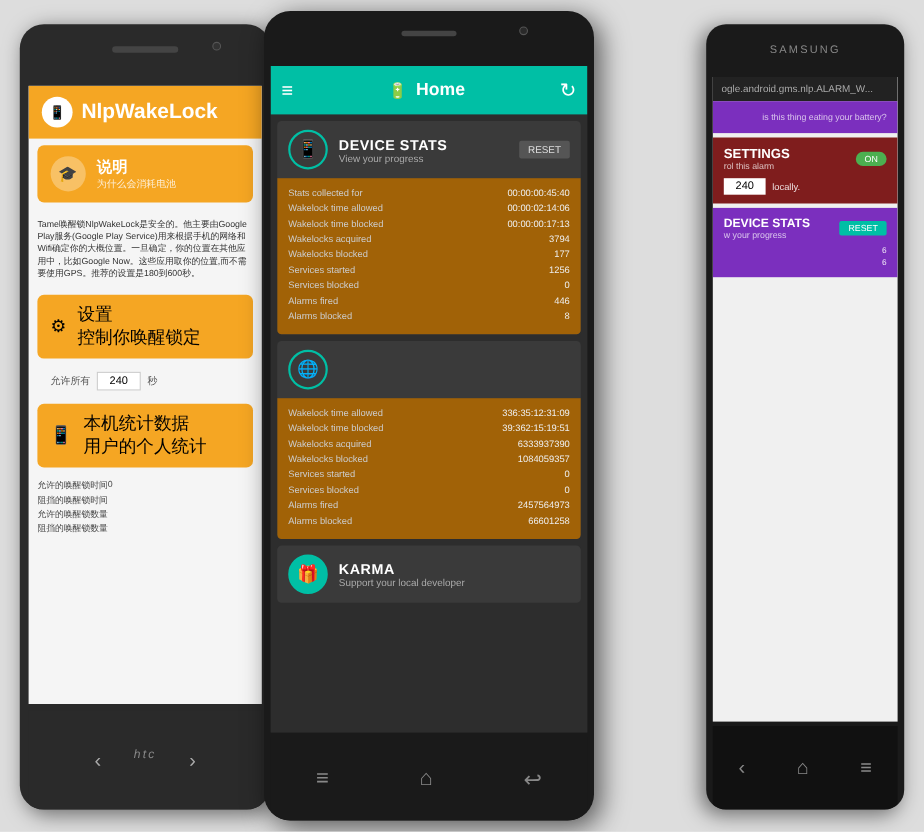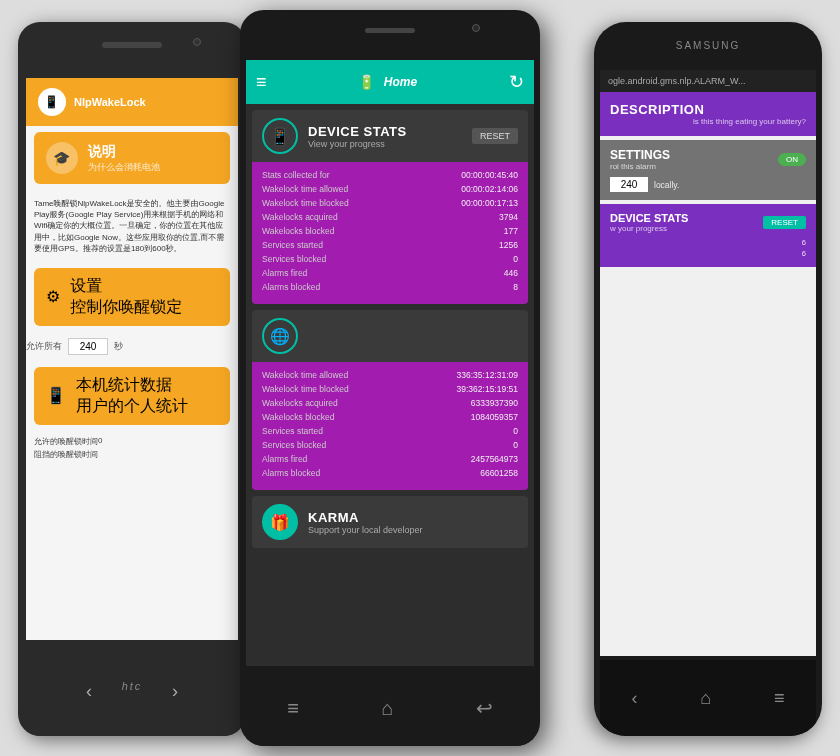--- a/index.html
+++ b/index.html
@@ -55,21 +55,21 @@
     }
     .phone-left .header-bar .icon-circle {
       width: 28px; height: 28px;
       background: white;
       border-radius: 50%;
       display: flex; align-items: center; justify-content: center;
       font-size: 12px; color: #f5a623;
     }
     .phone-left .header-bar .title {
       color: white;
-      font-size: 11px;
+      font-size: 19px;
       font-weight: bold;
       text-align: right;
     }
     .phone-left .menu-item {
       background: #f5a623;
       margin: 6px 8px;
       border-radius: 6px;
       padding: 10px 12px;
       display: flex;
       align-items: center;
@@ -100,21 +100,21 @@
     .phone-left .settings-item {
       background: #f5a623;
       margin: 6px 8px;
       border-radius: 6px;
       padding: 8px 12px;
       display: flex;
       align-items: center;
       gap: 10px;
     }
     .phone-left .allow-row {
-      padding: 6px 0;
+      padding: 6px 20px;
       font-size: 9px;
       color: #555;
       display: flex;
       align-items: center;
       gap: 6px;
     }
     .phone-left .allow-input {
       border: 1px solid #ccc;
       padding: 2px 6px;
       font-size: 10px;
@@ -239,23 +239,22 @@
       display: flex;
       align-items: center;
       gap: 8px;
     }
     .phone-center .app-header .battery-icon {
       color: white;
       font-size: 14px;
     }
     .phone-center .app-header .title-text {
       color: white;
-      font-size: 12px;
+      font-size: 16px;
       font-weight: bold;
-      font-style: italic;
     }
     .phone-center .app-header .refresh-icon {
       color: white;
       font-size: 18px;
     }
 
     .phone-center .card {
       background: #3a3a3a;
       margin: 6px;
       border-radius: 4px;
@@ -289,21 +288,21 @@
       background: #555;
       color: #ddd;
       border: none;
       font-size: 9px;
       padding: 3px 8px;
       border-radius: 2px;
       cursor: pointer;
     }
     .phone-center .card-body {
       padding: 6px 10px 10px;
-      background: #a21caf;
+      background: #a16207;
     }
     .phone-center .stat-row {
       display: flex;
       justify-content: space-between;
       padding: 2px 0;
       font-size: 8.5px;
       color: #ccc;
     }
     .phone-center .stat-row .stat-val {
       color: #eee;
@@ -326,24 +325,24 @@
       border-color: #00bfa5;
       background: #00bfa5;
       color: white;
     }
 
     
     .phone-right {
       position: absolute;
       right: 18px;
       top: 22px;
-      width: 228px;
+      width: 180px;
       height: 714px;
       background: #1a1a1a;
-      border-radius: 32px;
+      border-radius: 18px;
       overflow: hidden;
       box-shadow: -4px 4px 18px rgba(0,0,0,0.5);
       z-index: 1;
     }
     .phone-right .screen {
       position: absolute;
       top: 48px;
       left: 6px;
       right: 6px;
       bottom: 80px;
@@ -381,21 +380,21 @@
       font-size: 8px;
       text-align: right;
     }
     .phone-right .purple-section .section-body {
       color: rgba(255,255,255,0.85);
       font-size: 8px;
       line-height: 1.5;
       margin-top: 6px;
     }
     .phone-right .purple-settings {
-      background: #737373;
+      background: #7f1d1d;
       padding: 8px 10px;
       margin-top: 4px;
     }
     .phone-right .settings-row {
       display: flex;
       align-items: center;
       justify-content: space-between;
     }
     .phone-right .settings-row .settings-title {
       color: white;
@@ -529,20 +528,26 @@
       </div>
 
       <div class="stats-rows">
         <div>
           <span>允许的唤醒锁时间</span>
           <span>0</span>
         </div>
         <div>
           <span>阻挡的唤醒锁时间</span>
           <span></span>
+        </div>
+        <div>
+          <span>允许的唤醒锁数量</span>
+        </div>
+        <div>
+          <span>阻挡的唤醒锁数量</span>
         </div>
       </div>
     </div>
 
     <div class="bottom-nav">
       <span class="nav-btn">‹</span>
       <span class="htc-logo">htc</span>
       <span class="nav-btn">›</span>
     </div>
   </div>
@@ -670,21 +675,20 @@
   </div>
 
   <div class="phone-right">
     <div class="samsung-logo">SAMSUNG</div>
 
     <div class="screen">
 
       <div class="right-header">ogle.android.gms.nlp.ALARM_W...</div>
 
       <div class="purple-section">
-        <div class="section-title">DESCRIPTION</div>
         <div class="section-sub">is this thing eating your battery?</div>
       </div>
 
       <div class="purple-settings">
         <div class="settings-row">
           <div>
             <div class="settings-title">SETTINGS</div>
             <div class="settings-sub">rol this alarm</div>
           </div>
           <div class="toggle-on">ON</div>

